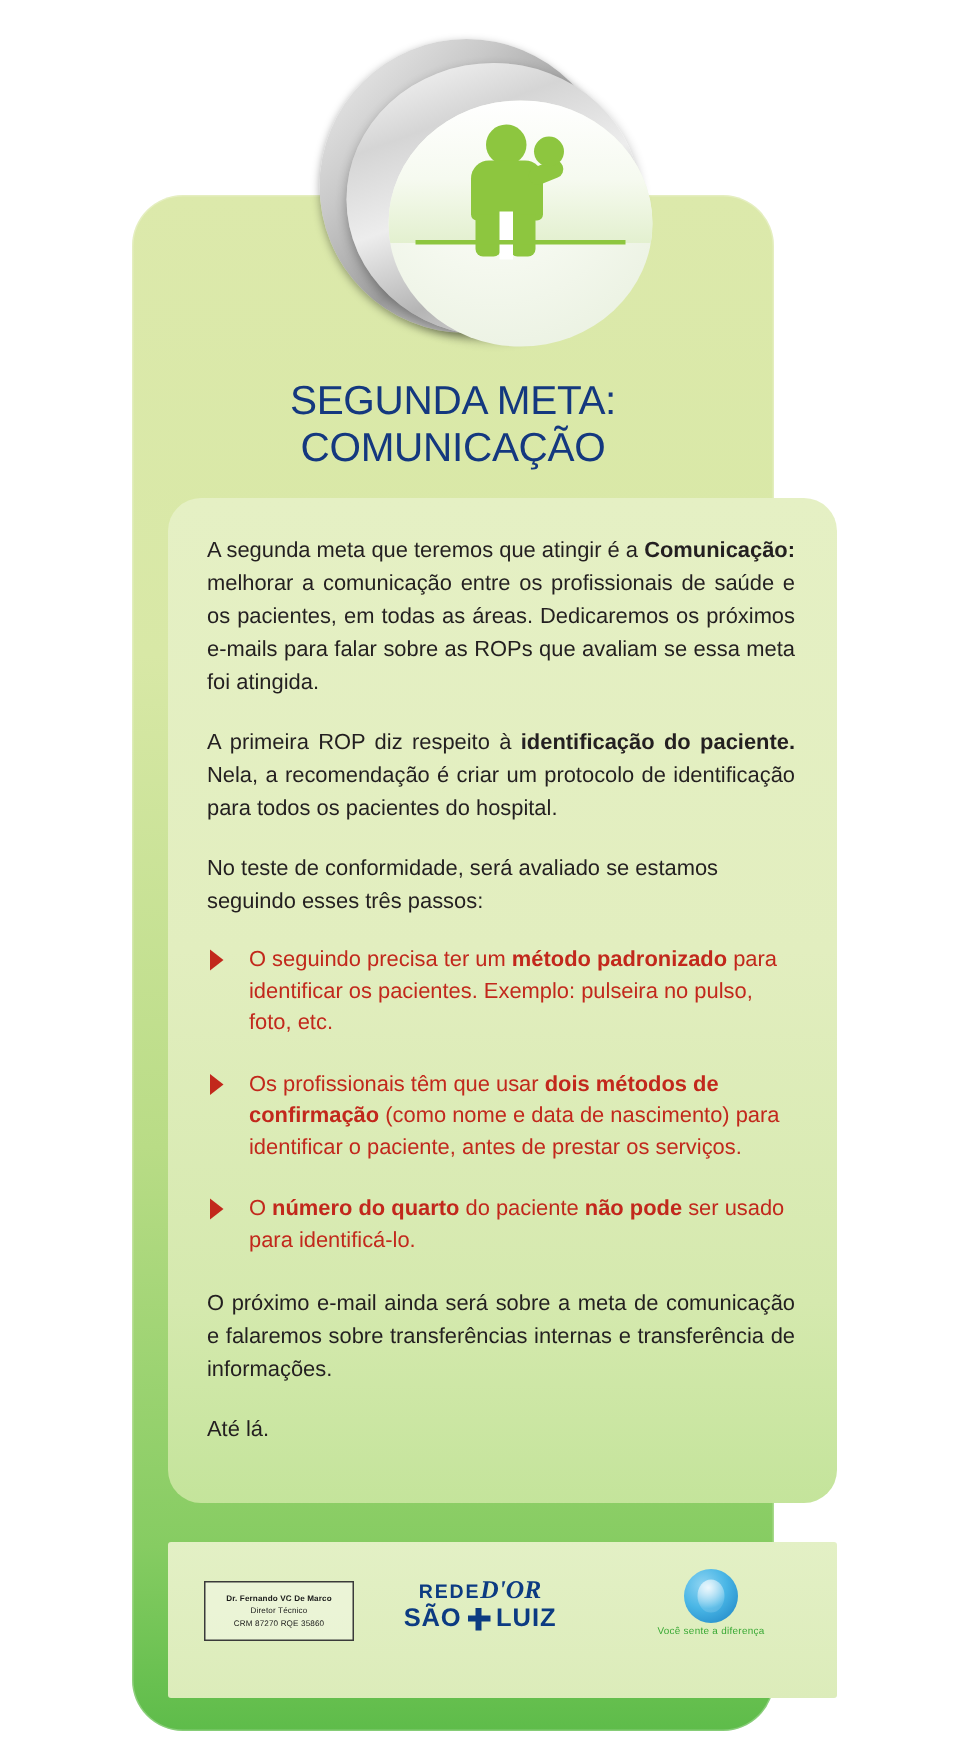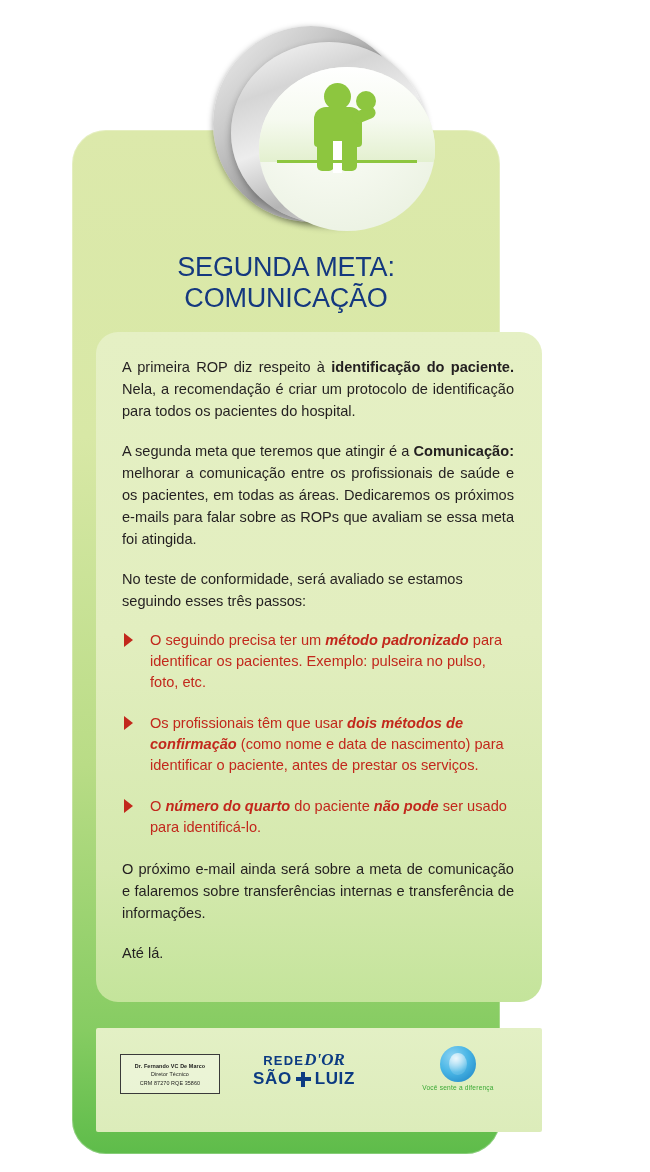--- a/index.html
+++ b/index.html
@@ -14,21 +14,21 @@
   .page {
     position: relative;
     width: 650px;
     height: 1172px;
     background: #ffffff;
   }
 
   
   .card {
     position: absolute;
-    left: 72px;
+    left: 88px;
     top: 130px;
     width: 428px;
     height: 1024px;
     border-radius: 34px;
     background: linear-gradient(to bottom, #dce9ab 0%, #d8e8a6 30%, #b9dc86 62%, #86cc62 88%, #5ebc4a 100%);
     box-shadow: 0 0 0 1px rgba(255,255,255,0.25) inset;
   }
 
   
   .seal {
@@ -218,21 +218,21 @@
   }
   .bullet .arrow {
     position: absolute;
     left: 2px;
     top: 3px;
     width: 0; height: 0;
     border-left: 9px solid #c2281c;
     border-top: 7px solid transparent;
     border-bottom: 7px solid transparent;
   }
-  .bullet b { font-weight: bold; font-style: italic; }
+  .bullet b { font-weight: bold; }
 
   
   .footer-panel {
     position: absolute;
     left: 24px;
     bottom: 22px;
     width: 446px;
     height: 104px;
     border-radius: 2px;
     background: linear-gradient(to bottom, #e3f0c5 0%, #dcecba 100%);
@@ -341,23 +341,23 @@
 
 <div class="page">
 
   <div class="card">
 
     <div class="title">SEGUNDA META: COMUNICAÇÃO</div>
 
     <div class="body-panel">
       <div class="bodytext">
 
+        <p><span>A segunda meta que teremos que atingir é a </span><b>Comunicação:</b><span> melhorar a comunicação entre os profissionais de saúde e os pacientes, em todas as áreas. Dedicaremos os próximos e-mails para falar sobre as ROPs que avaliam se essa meta foi atingida.</span></p>
+
         <p><span>A primeira ROP diz respeito à </span><b>identificação do paciente.</b><span> Nela, a recomendação é criar um protocolo de identificação para todos os pacientes do hospital.</span></p>
-
-        <p><span>A segunda meta que teremos que atingir é a </span><b>Comunicação:</b><span> melhorar a comunicação entre os profissionais de saúde e os pacientes, em todas as áreas. Dedicaremos os próximos e-mails para falar sobre as ROPs que avaliam se essa meta foi atingida.</span></p>
 
         <p class="nojust">No teste de conformidade, será avaliado se estamos seguindo esses três passos:</p>
 
         <div class="bullets">
 
           <div class="bullet">
             <span class="arrow"></span>
             <span>O seguindo precisa ter um </span><b>método padronizado</b><span> para identificar os pacientes. Exemplo: pulseira no pulso, foto, etc.</span>
           </div>
 

